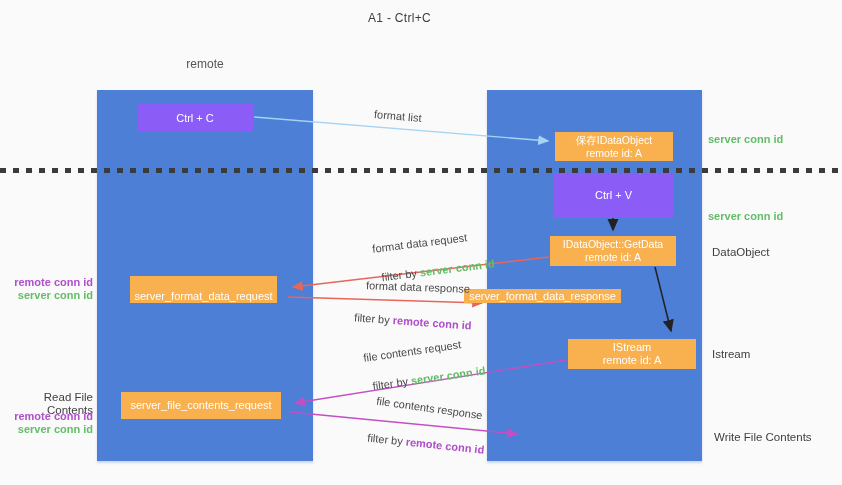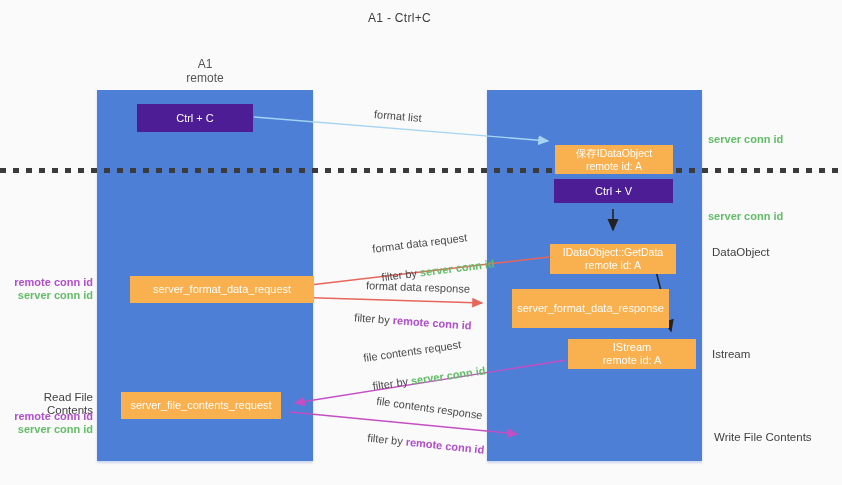--- a/index.html
+++ b/index.html
@@ -18,30 +18,30 @@
         box-shadow:0 2px 2px rgba(120,150,210,.35);}
   .lane.left{left:97px;width:216px;}
   .lane.right{left:487px;width:215px;}
 
   .divider{position:absolute;left:0;top:168px;width:842px;height:5px;
            background:repeating-linear-gradient(90deg,#3b3b3b 0 6px,transparent 6px 13px);}
 
   .node{position:absolute;color:#fff;display:flex;flex-direction:column;
         align-items:center;justify-content:center;text-align:center;
         font-size:11px;line-height:13px;}
-  .node.green{background:#4c1d95;}
+  .node.green{background:#8b5cf6;}
   .node.orange{background:#f9b04e;}
   .node.small{font-size:10.5px;}
 
   #n-ctrl-c   {left:137px;top:104px;width:116px;height:28px;}
-  #n-save     {left:555px;top:145px;width:118px;height:29px;}
-  #n-ctrl-v   {left:554px;top:179px;width:119px;height:24px;}
-  #n-getdata  {left:550px;top:244px;width:126px;height:30px;}
-  #n-fmt-req  {left:130px;top:276px;width:184px;height:27px;}
-  #n-fmt-resp {left:512px;top:289px;width:157px;height:39px;}
+  #n-save     {left:555px;top:132px;width:118px;height:29px;}
+  #n-ctrl-v   {left:554px;top:173px;width:119px;height:45px;}
+  #n-getdata  {left:550px;top:236px;width:126px;height:30px;}
+  #n-fmt-req  {left:130px;top:276px;width:147px;height:27px;justify-content:flex-end;}
+  #n-fmt-resp {left:464px;top:289px;width:157px;height:14px;}
   #n-istream  {left:568px;top:339px;width:128px;height:30px;}
   #n-file-req {left:121px;top:392px;width:160px;height:27px;}
   #n-file-resp{left:523px;top:426px;width:163px;height:27px;}
 
   svg.arrows{position:absolute;left:0;top:0;pointer-events:none;}
 
   .alabel{position:absolute;font-size:11px;color:#4a4a4a;white-space:pre;}
   .k-green{color:#63bd68;font-weight:bold;}
   .k-purple{color:#b04ecb;font-weight:bold;}
 
@@ -72,21 +72,20 @@
 </head>
 <body>
 
 <div class="stage">
 
   <div class="title">
     <div>A1 - Ctrl+C</div>
   </div>
 
   <div class="lane-header left">
-    <div>A1</div>
     <div>remote</div>
   </div>
   <div class="lane-header right">
     <div>B1</div>
     <div>connection</div>
   </div>
 
   <div class="lane left"></div>
   <div class="lane right"></div>
 

